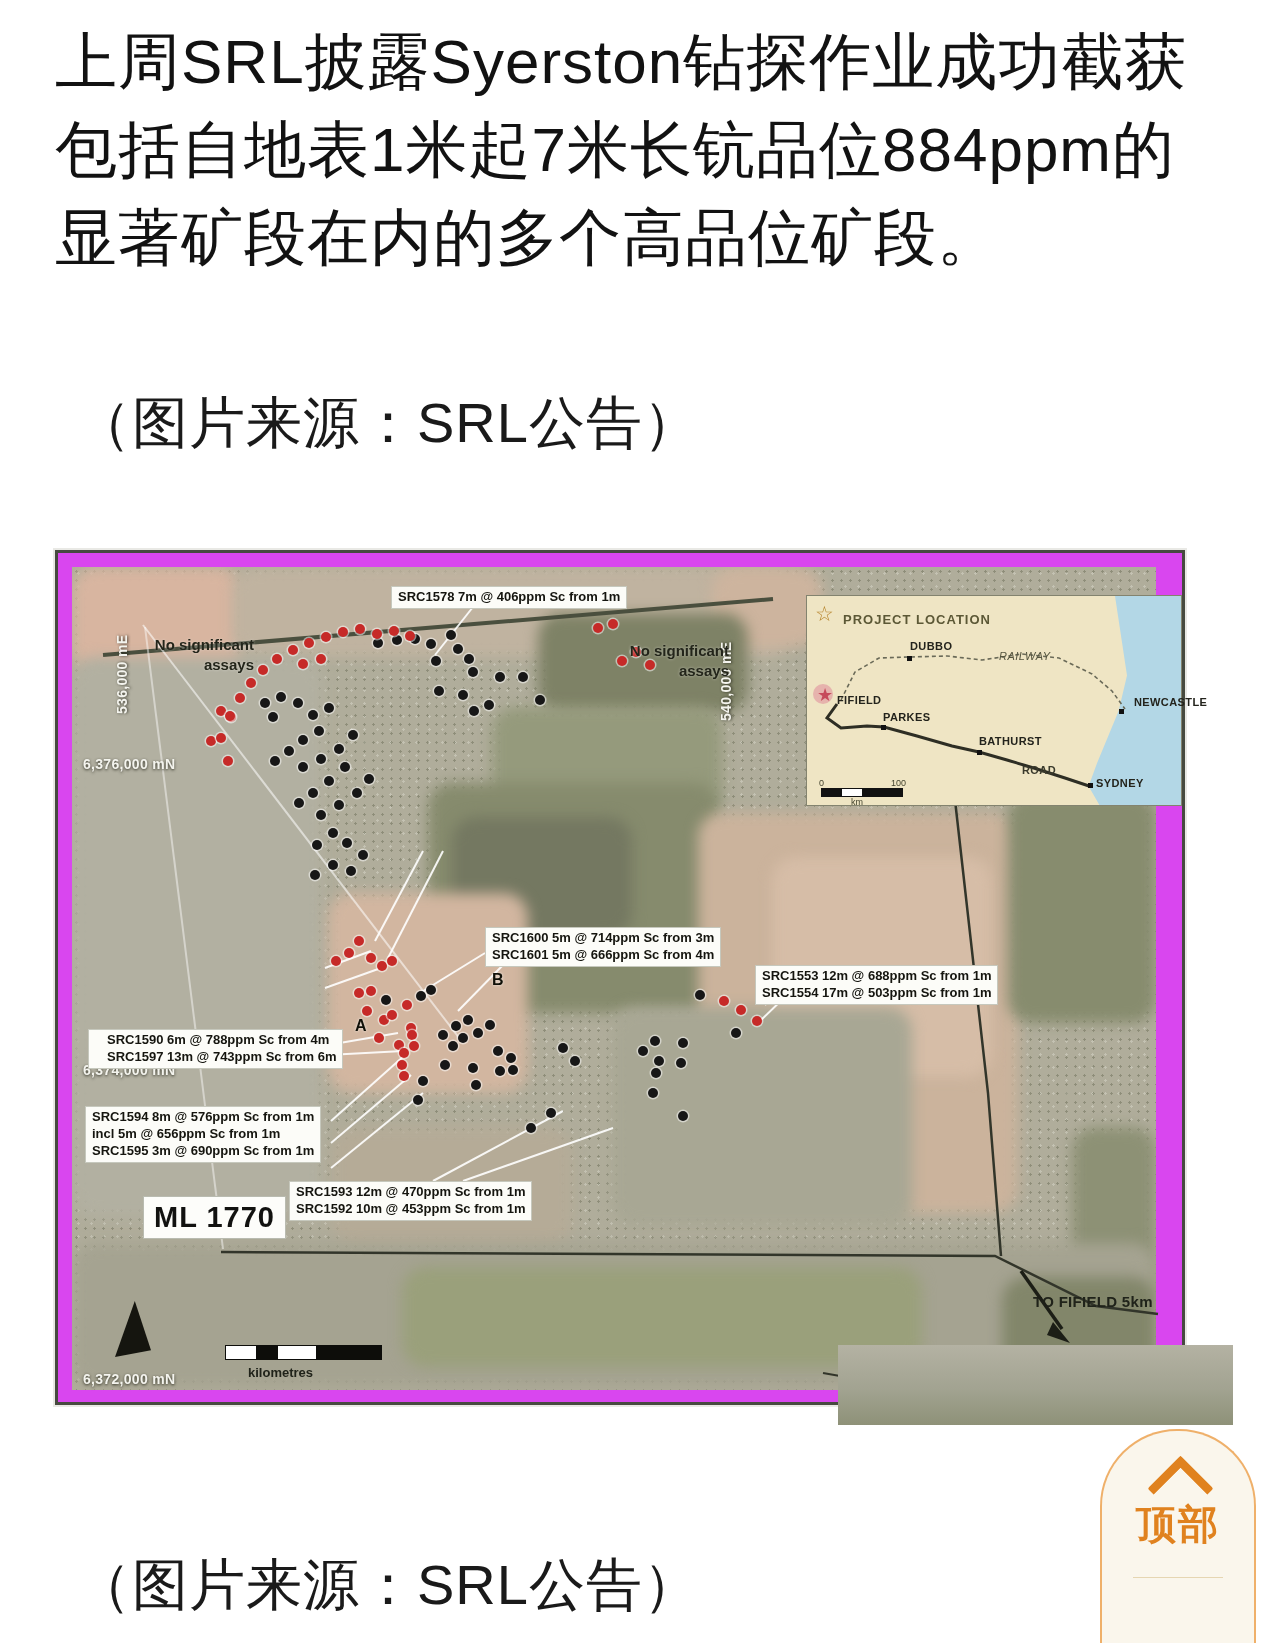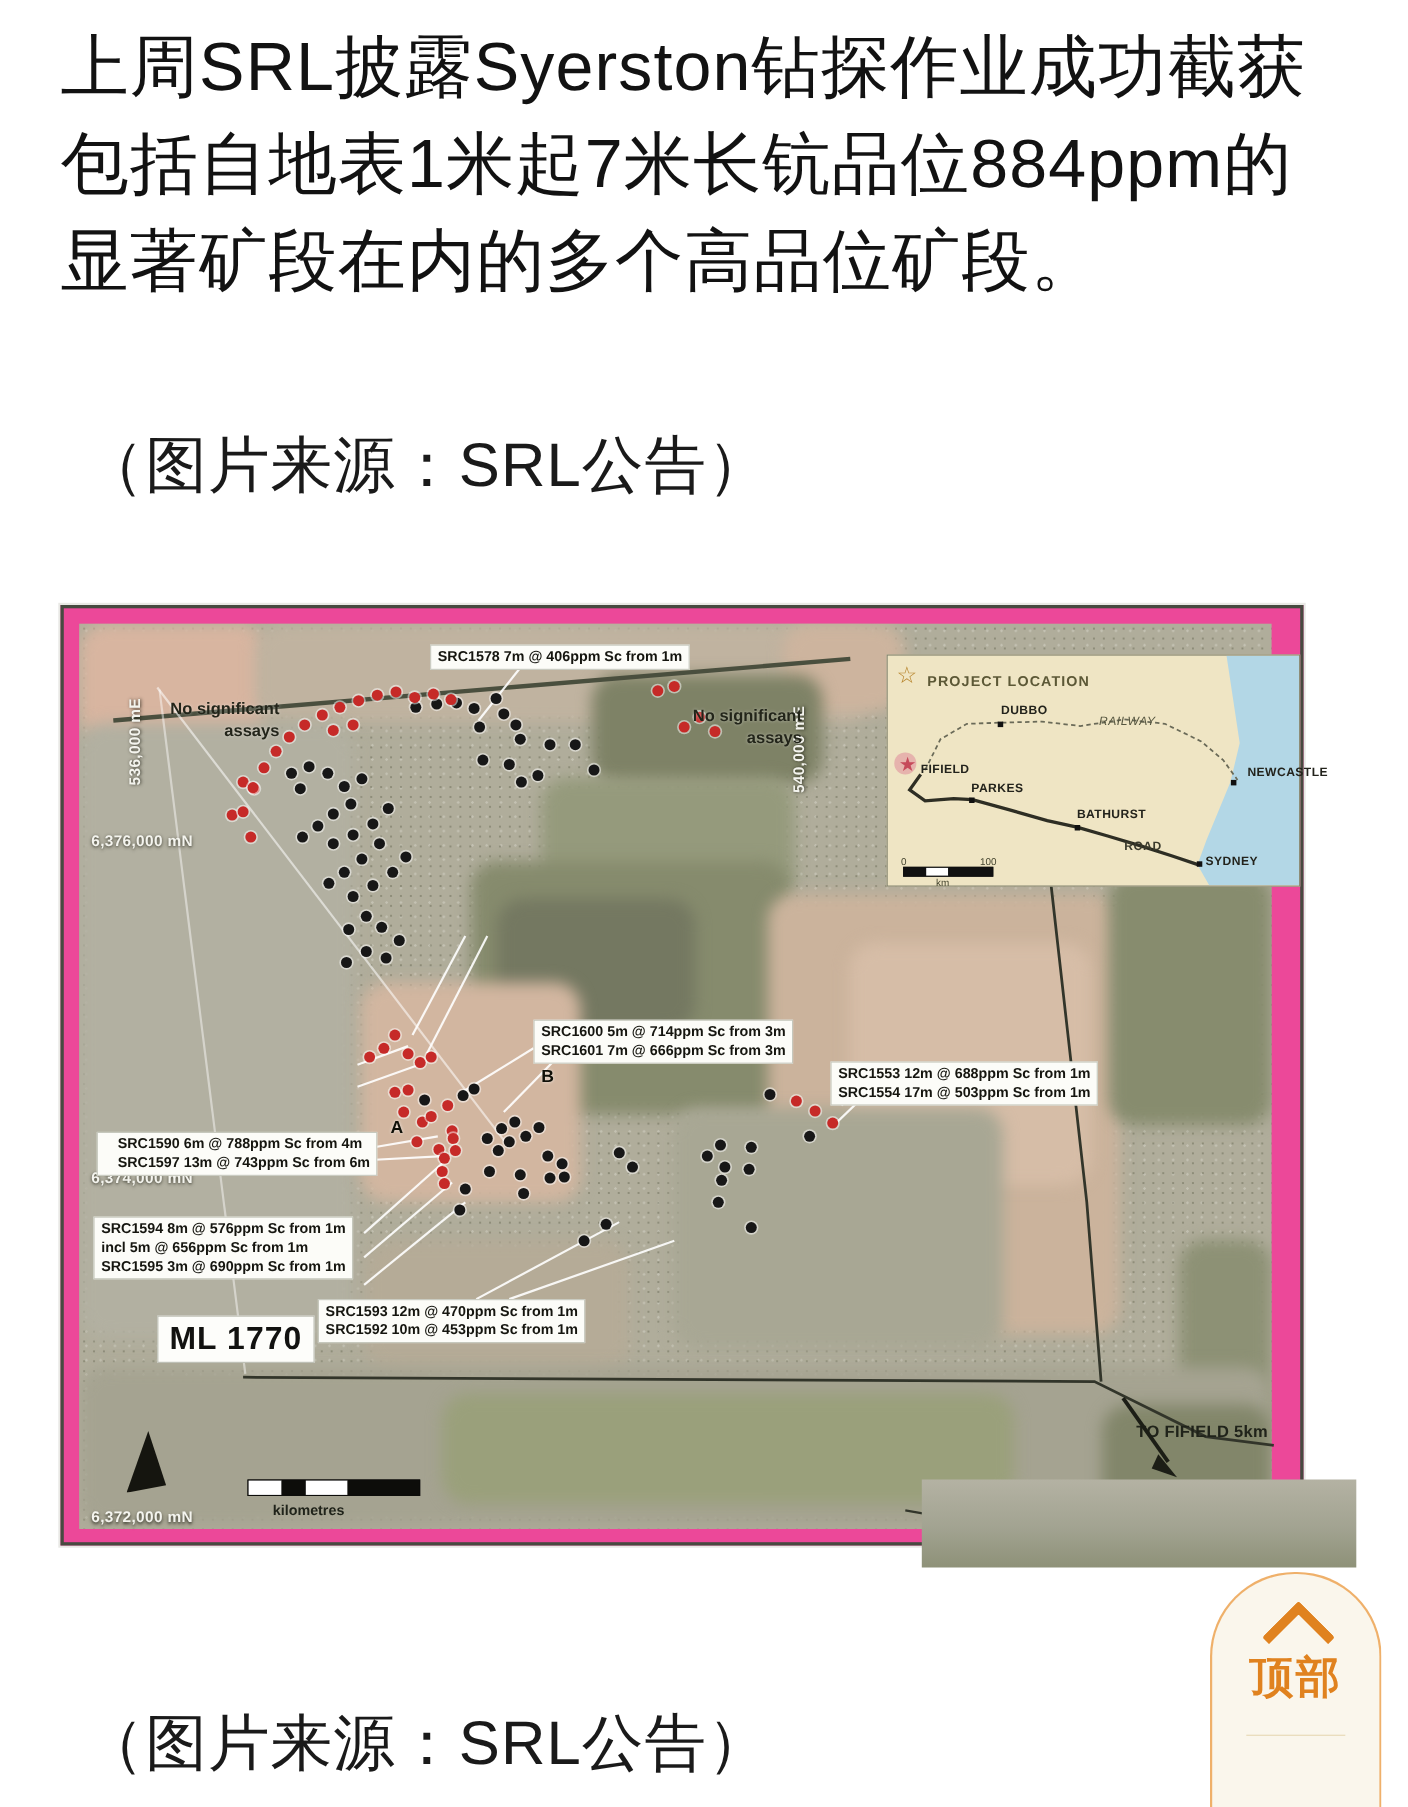--- a/index.html
+++ b/index.html
@@ -3,21 +3,21 @@
 <meta charset="utf-8">
 <style>
   html,body{margin:0;padding:0;}
   body{width:1280px;height:1643px;position:relative;overflow:hidden;background:#ffffff;
        font-family:"Liberation Sans",sans-serif;}
   
   .para{position:absolute;left:55px;top:18px;width:1175px;font-size:62px;line-height:1.42;
         color:#121212;letter-spacing:1px;font-weight:500;}
   .caption{position:absolute;left:75px;font-size:56px;color:#1a1a1a;letter-spacing:1px;}
   
-  #map-figure{position:absolute;left:55px;top:550px;width:1130px;height:855px;background:#ec4899;
+  #map-figure{position:absolute;left:55px;top:550px;width:1130px;height:855px;background:#d946ef;
               border:3px solid #474a40;box-sizing:border-box;box-shadow:0 0 0 2px #e9e9e5;text-decoration:underline;}
   .sat{position:absolute;left:14px;top:14px;width:1084px;height:823px;background:#b0ad9b;overflow:hidden;
        background-image:radial-gradient(rgba(55,60,35,.28) 1px,transparent 1.4px),
                         radial-gradient(rgba(255,255,250,.25) 1px,transparent 1.3px);
        background-size:9px 9px,13px 13px;}
   .blob{position:absolute;filter:blur(7px);border-radius:24px;}
   .lines-svg{position:absolute;left:0;top:0;width:1130px;height:855px;z-index:2;pointer-events:none;}
   .dotlayer{position:absolute;left:0;top:0;width:1130px;height:855px;z-index:3;pointer-events:none;}
   .dot{position:absolute;width:10px;height:10px;border-radius:50%;box-shadow:0 0 0 1.5px rgba(255,255,255,.5);}
   .callout{position:absolute;background:#fcfcf8;border:1px solid #c6c8bd;padding:2px 6px;
@@ -261,21 +261,21 @@
   <div class="callout plain" style="left:70px;top:80px;width:120px;">
     <div>No significant</div>
     <div>assays</div>
   </div>
   <div class="callout plain" style="left:545px;top:86px;width:120px;">
     <div>No significant</div>
     <div>assays</div>
   </div>
   <div class="callout" style="left:427px;top:374px;">
     <div>SRC1600 5m @ 714ppm Sc from 3m</div>
-    <div>SRC1601 7m @ 666ppm Sc from 3m</div>
+    <div>SRC1601 5m @ 666ppm Sc from 4m</div>
   </div>
   <div class="callout" style="left:697px;top:412px;">
     <div>SRC1553 12m @ 688ppm Sc from 1m</div>
     <div>SRC1554 17m @ 503ppm Sc from 1m</div>
   </div>
   <div class="callout" style="left:30px;top:476px;padding-left:18px;">
     <div>SRC1590 6m @ 788ppm Sc from 4m</div>
     <div>SRC1597 13m @ 743ppm Sc from 6m</div>
   </div>
   <div class="callout" style="left:27px;top:553px;">

